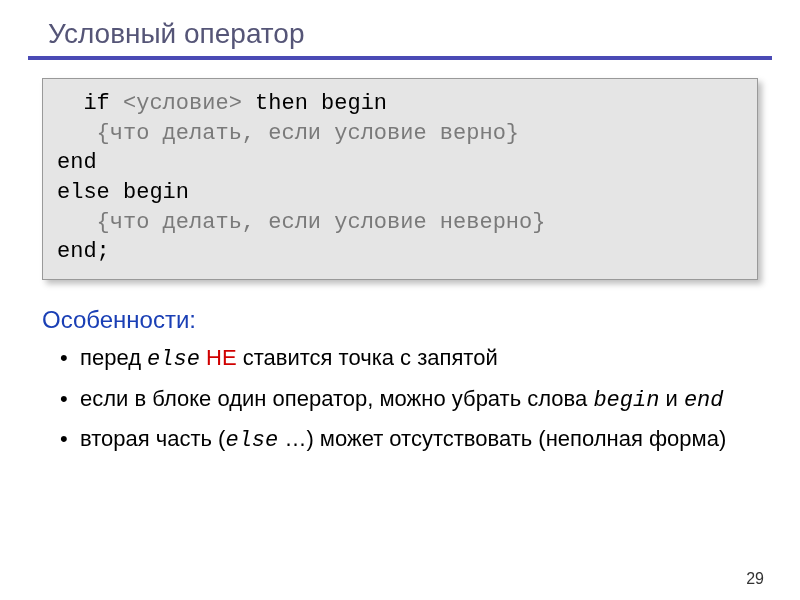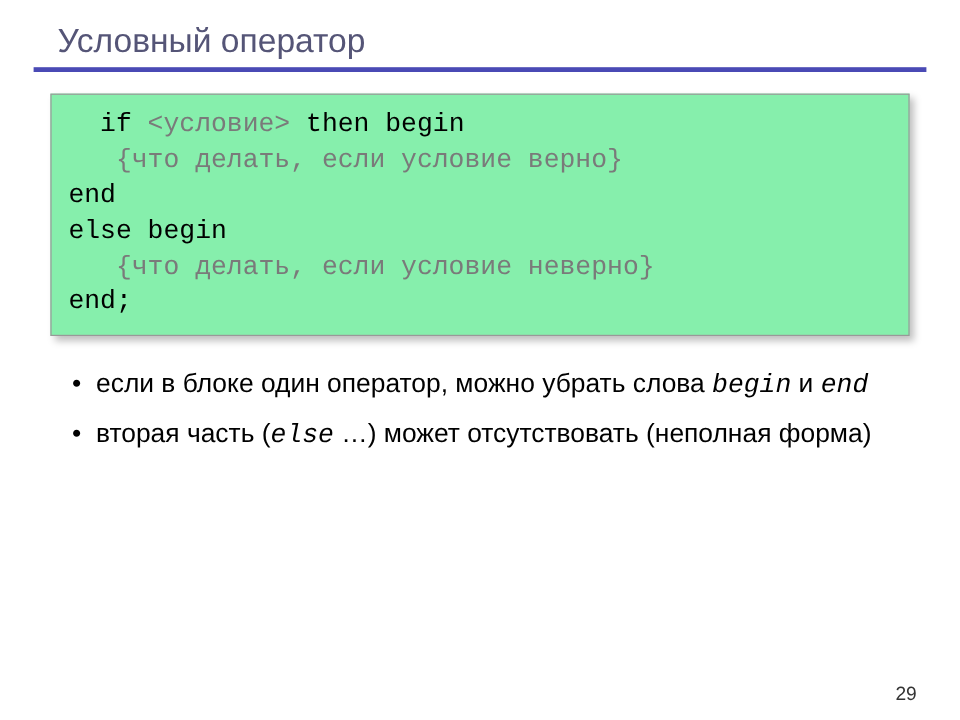--- a/index.html
+++ b/index.html
@@ -24,21 +24,21 @@
     margin-bottom: 6px;
     font-weight: normal;
   }
   .title-underline {
     height: 4px;
     background: #4a4ab5;
     margin: 0 28px 0 28px;
   }
   .code-box {
     margin: 18px 42px 0 42px;
-    background: #86efac;
+    background: #e5e5e5;
     border: 1px solid #999;
     padding: 10px 14px 12px 14px;
     font-family: "Courier New", Courier, monospace;
     font-size: 22px;
     line-height: 1.35;
     color: #000;
     box-shadow: 4px 4px 6px rgba(0,0,0,0.25);
     white-space: pre;
   }
   .code-box .gray { color: #7a7a7a; }
@@ -92,21 +92,25 @@
   <div class="title-underline"></div>
 
   <div class="code-box"><span>  if </span><span class="gray">&lt;условие&gt;</span><span> then begin</span>
 <span class="gray">   {что делать, если условие верно}</span>
 <span>end</span>
 <span>else begin</span>
 <span class="gray">   {что делать, если условие неверно}</span>
 <span>end;</span></div>
 
   <div class="features">
+    <div class="features-title">Особенности:</div>
     <ul>
+      <li>
+        <span>перед </span><span class="italic-mono">else</span><span> </span><span class="red">НЕ</span><span> ставится точка с запятой</span>
+      </li>
       <li>
         <span>если в блоке один оператор, можно убрать слова </span><span class="italic-mono">begin</span><span> и </span><span class="italic-mono">end</span>
       </li>
       <li>
         <span>вторая часть (</span><span class="italic-mono">else</span><span> …) может отсутствовать (неполная форма)</span>
       </li>
     </ul>
   </div>
 
   <div class="page-num">29</div>

